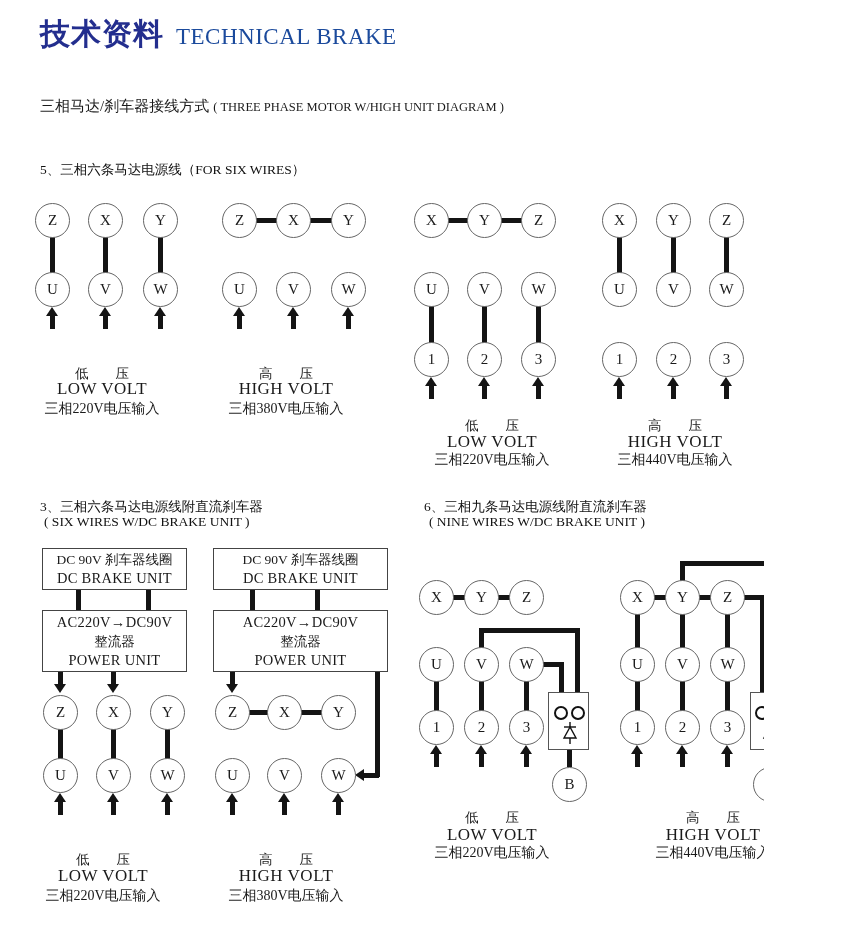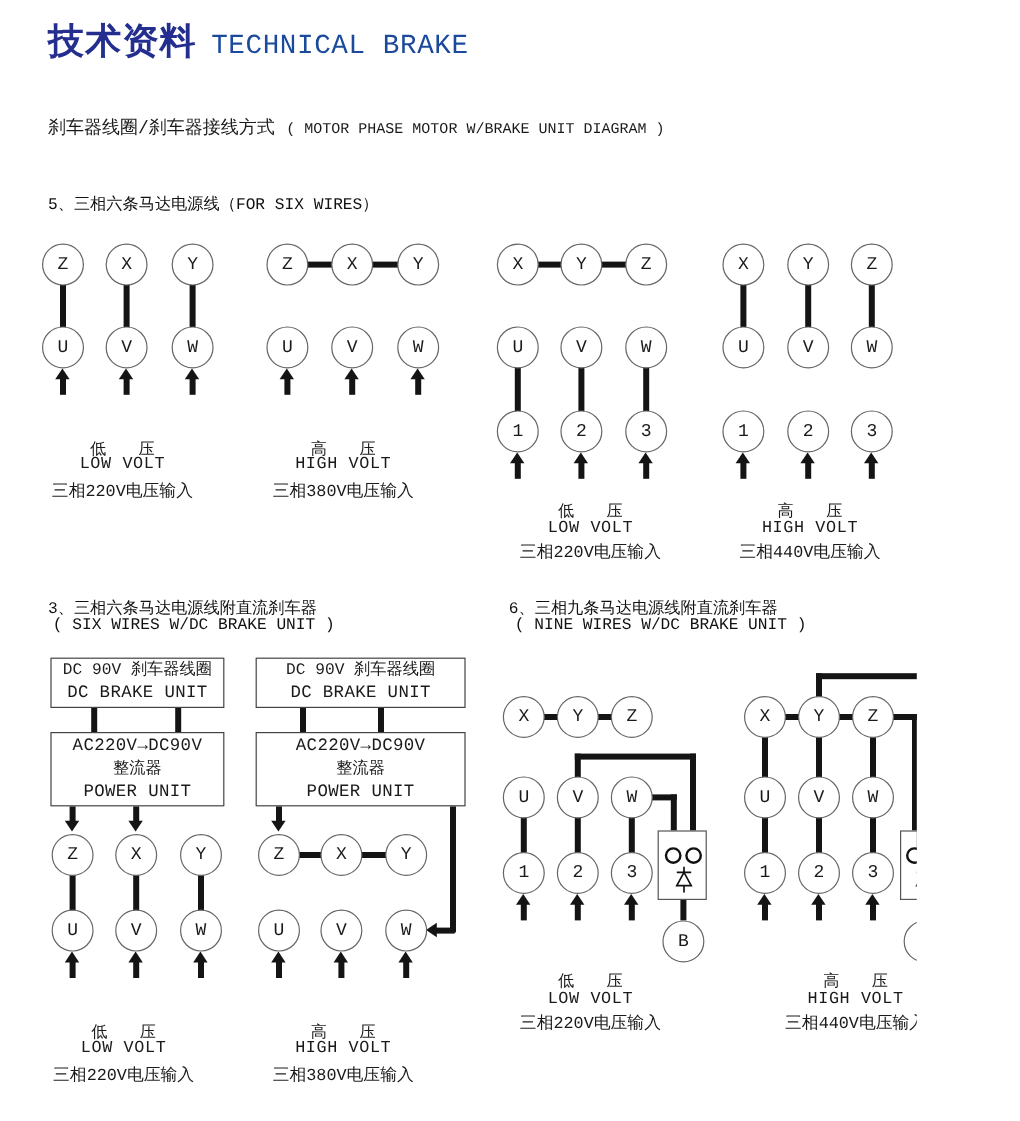--- a/index.html
+++ b/index.html
@@ -1,17 +1,17 @@
 <!DOCTYPE html>
 <html style="--title_zh: #232e8e; --title_en: #1b4a9c; --wire: #141414;"><head>
 <meta charset="utf-8">
 <style>
   html,body{margin:0;padding:0;background:#fff;}
   .canvas{position:relative;width:764px;height:934px;background:#ffffff;overflow:hidden;
-          font-family:Liberation Mono, monospace;color:#1a1a1a;}
+          font-family:Liberation Serif, serif;color:#1a1a1a;}
   
   .h-row{position:absolute;left:40px;top:14px;display:flex;align-items:baseline;gap:12px;}
   .h-zh{font-size:30px;font-weight:bold;color:var(--title_zh,#232e8e);letter-spacing:1px;}
   .h-en{font-size:23px;color:var(--title_en,#1b4a9c);letter-spacing:0.5px;}
   .sub{position:absolute;left:40px;top:66px;font-size:20px;color:#1a1a1a;letter-spacing:0.5px;}
   .line3{position:absolute;left:40px;top:97px;}
   .line3 .z3{font-size:15px;}
   .line3 .e3{font-size:12.5px;}
   
   .stitle{position:absolute;font-size:13.5px;color:#111;white-space:nowrap;}
@@ -34,21 +34,21 @@
     background:var(--wire,#141414);}
   .ard::after{content:"";position:absolute;left:0;top:13px;width:0;height:0;
     border-left:6px solid transparent;border-right:6px solid transparent;
     border-top:9px solid var(--wire,#141414);}
   .arlh{position:absolute;width:0;height:0;z-index:2;
     border-top:6px solid transparent;border-bottom:6px solid transparent;
     border-right:9px solid var(--wire,#141414);}
   
   .lbl{position:absolute;width:200px;text-align:center;color:#1a1a1a;white-space:nowrap;}
   .zh{font-size:13.5px;}
-  .en{font-size:14px;letter-spacing:0.5px;}
+  .en{font-size:17px;letter-spacing:0.5px;}
   .vv{font-size:14px;}
   
   .bbox{position:absolute;border:1.2px solid #444;background:#fff;box-sizing:border-box;
         display:flex;flex-direction:column;align-items:center;justify-content:center;
         text-align:center;z-index:3;}
   .bl{line-height:19px;white-space:nowrap;}
   .zh2{font-size:13.5px;}
   .en2{font-size:14.5px;letter-spacing:0.3px;}
   
   .dbox{position:absolute;border:1.2px solid #555;background:#fff;box-sizing:border-box;z-index:3;}
@@ -59,22 +59,22 @@
 </head>
 <body>
 
 <div class="canvas">
 
   <div class="h-row">
     <span class="h-zh">技术资料</span>
     <span class="h-en">TECHNICAL BRAKE</span>
   </div>
   <div class="line3">
-    <span class="z3">刹车器线圈/刹车器接线方式</span>
-    <span class="e3">( MOTOR PHASE MOTOR W/BRAKE UNIT DIAGRAM )</span>
+    <span class="z3">三相马达/刹车器接线方式</span>
+    <span class="e3">( THREE PHASE MOTOR W/HIGH UNIT DIAGRAM )</span>
   </div>
 
   <div class="stitle" style="left:40px;top:161px">5、三相六条马达电源线（FOR SIX WIRES）</div>
 
 
   <div class="vl" style="left:50px;top:236px;height:37px"></div>
   <div class="vl" style="left:103px;top:236px;height:37px"></div>
   <div class="vl" style="left:158px;top:236px;height:37px"></div>
   <div class="c" style="left:35px;top:203px">Z</div>
   <div class="c" style="left:88px;top:203px">X</div>

